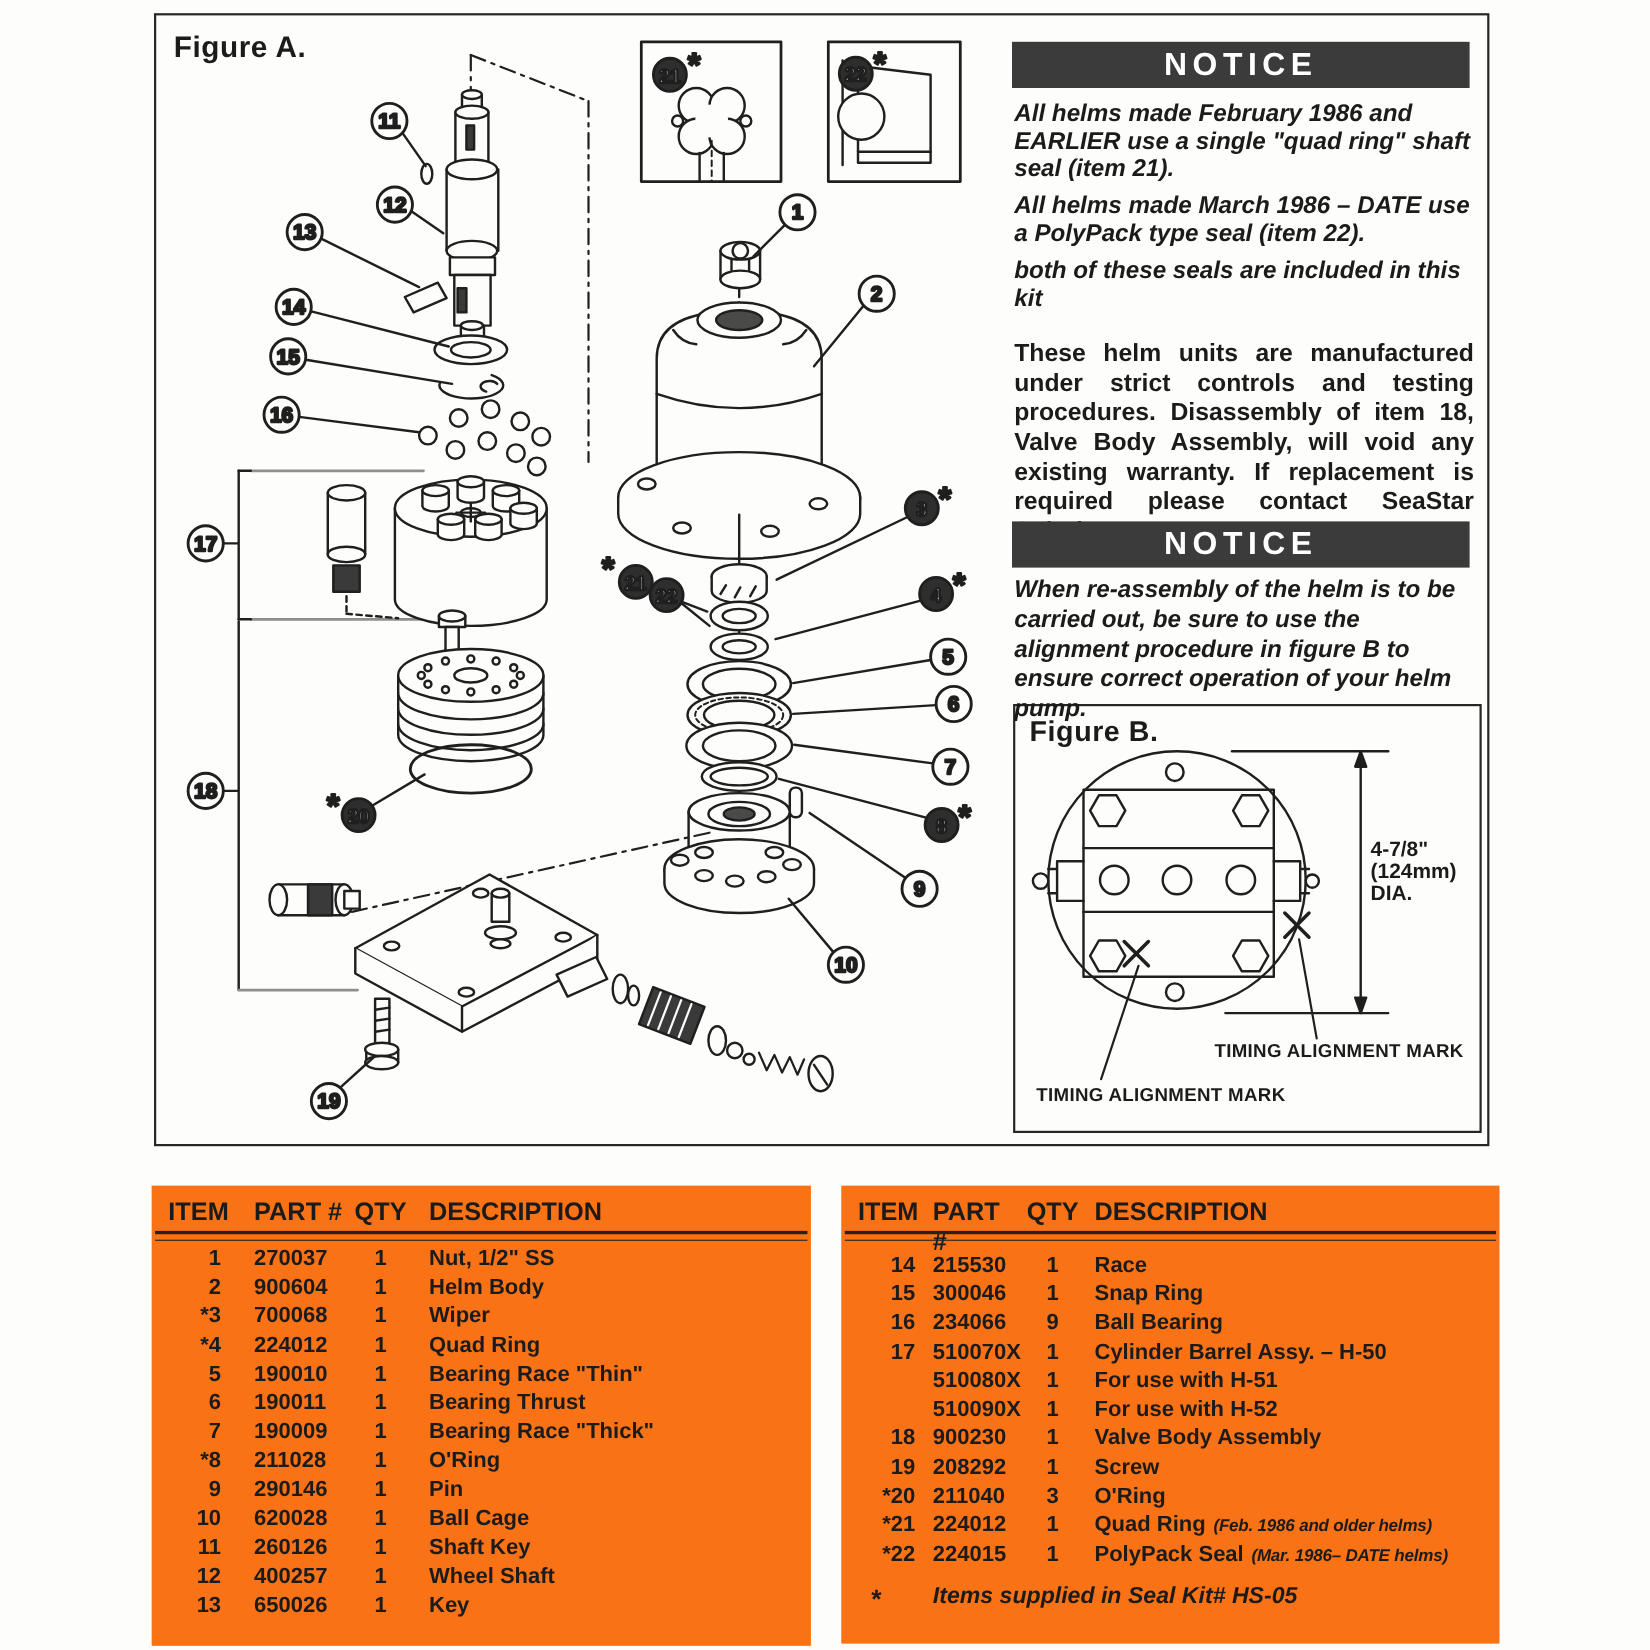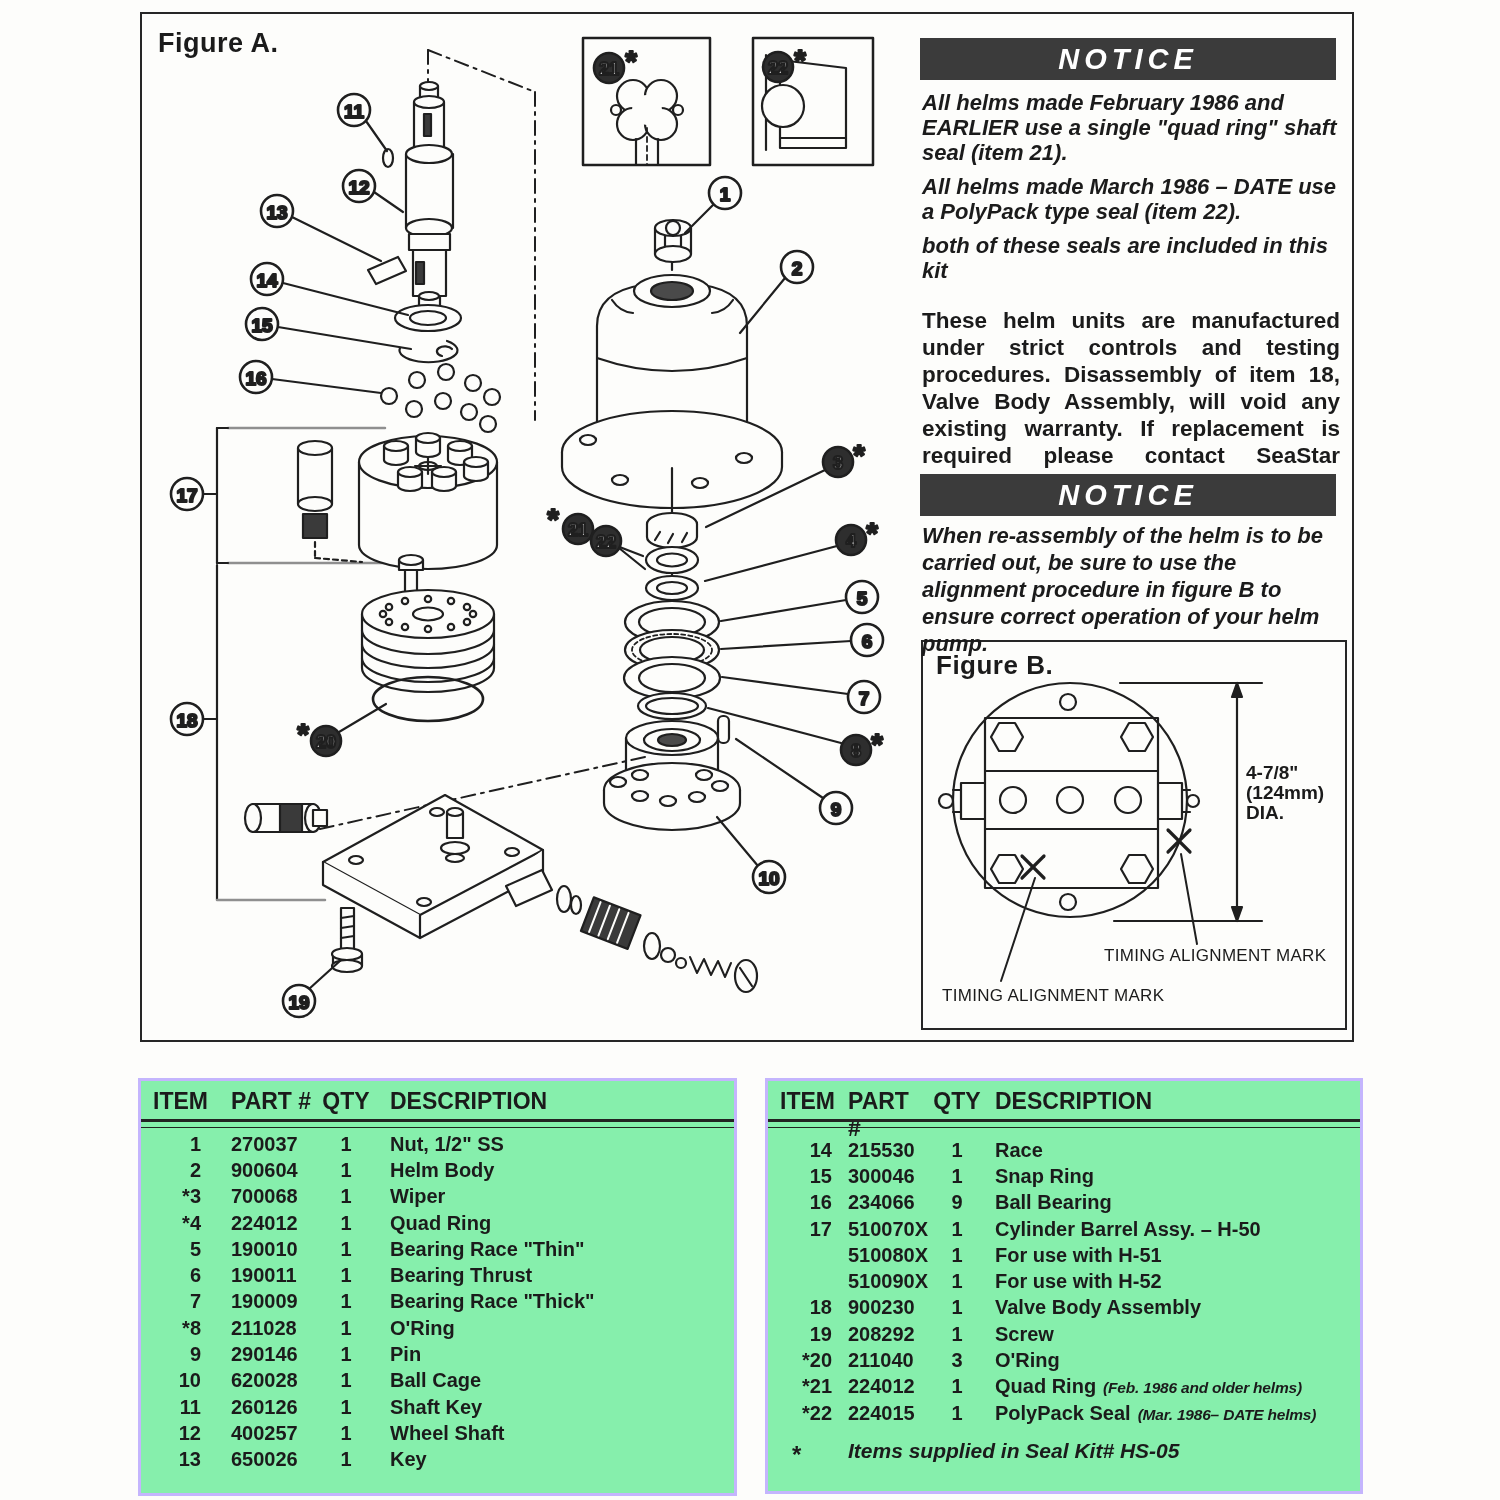--- a/index.html
+++ b/index.html
@@ -5,30 +5,30 @@
   html,body{margin:0;padding:0;background:#e9e9e7;}
   .page{position:relative;width:1500px;height:1500px;background:#fdfdfb;overflow:hidden;
         font-family:"Liberation Sans","DejaVu Sans",sans-serif;color:#1b1b1b;}
   .frame{position:absolute;border:2.5px solid #262626;z-index:1;}
   #art{position:absolute;left:0;top:0;z-index:2;pointer-events:none;}
   .txt{position:absolute;z-index:3;}
   .fig-label{font-size:27px;font-weight:bold;letter-spacing:0.5px;}
   
   .bar{position:absolute;left:920px;width:416px;height:42px;background:#3b3b3b;color:#ffffff;
        display:flex;align-items:center;justify-content:center;gap:12px;
-       font-weight:bold;font-size:29px;letter-spacing:5px;z-index:3;font-style:italic;}
+       font-weight:bold;font-size:29px;letter-spacing:5px;z-index:3;}
   .notice-text{position:absolute;left:922px;width:416px;font-weight:bold;font-style:italic;
        font-size:22px;line-height:25px;z-index:3;}
   .notice-text p{margin:0 0 9px 0;}
   .warn-text{position:absolute;left:922px;width:418px;font-weight:bold;font-size:22.5px;
        line-height:27px;text-align:justify;z-index:3;}
   .fb-dim{position:absolute;left:1246px;top:763px;font-weight:bold;font-size:19px;line-height:20px;z-index:3;}
-  .fb-timing{position:absolute;font-weight:normal;font-size:17px;letter-spacing:0.3px;z-index:3;}
+  .fb-timing{position:absolute;font-weight:bold;font-size:17px;letter-spacing:0.3px;z-index:3;}
   
-  .ptable{position:absolute;border:3px solid #c4b5fd;background:#86efac;z-index:3;}
+  .ptable{position:absolute;border:3px solid #f97316;background:#f97316;z-index:3;}
   .thead{position:absolute;top:7px;left:0;right:0;display:grid;font-weight:bold;font-size:23px;}
   .t-left .thead,.t-left .prow{grid-template-columns:48px 117px 56px auto;padding-left:12px;}
   .t-right .thead,.t-right .prow{grid-template-columns:52px 96px 58px auto;padding-left:12px;}
   .rule{position:absolute;left:0;right:0;top:38px;height:5px;border-top:3.5px solid #222;border-bottom:1.5px solid #222;}
   .rows{position:absolute;left:0;right:0;display:flex;flex-direction:column;}
   .prow{display:grid;align-items:center;font-weight:bold;font-size:20px;}
   .t-left .prow{height:26.3px;}
   .t-right .prow{height:26.3px;}
   .c-item{text-align:right;}
   .c-qty{text-align:center;}

